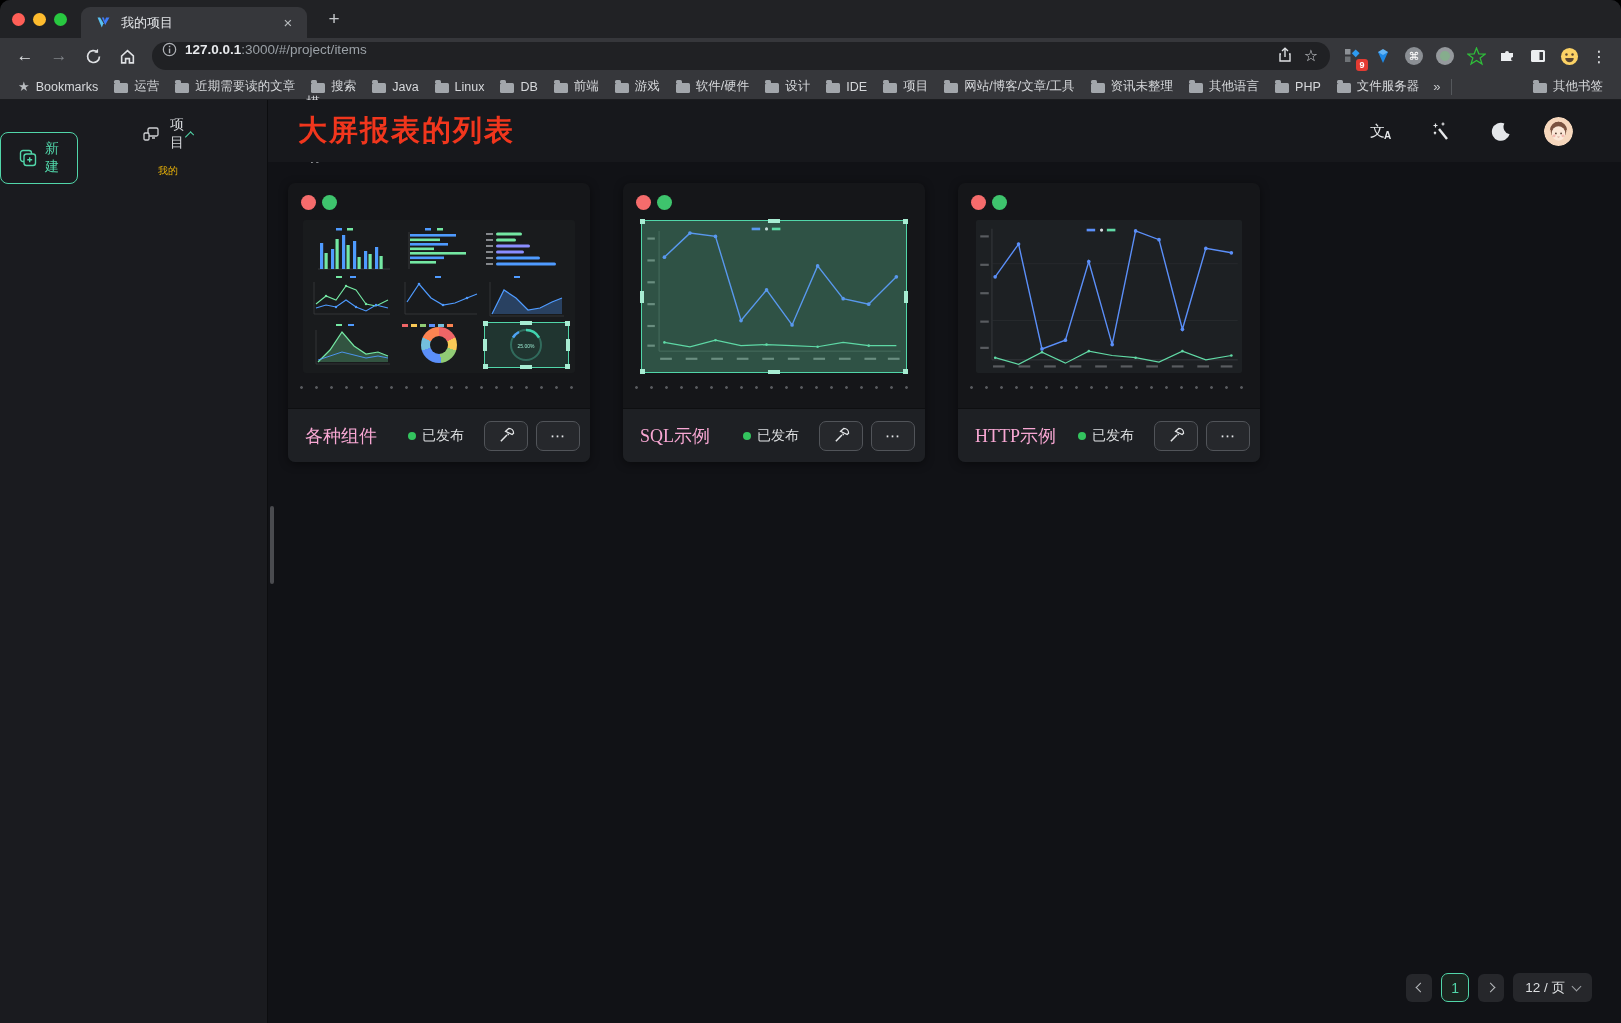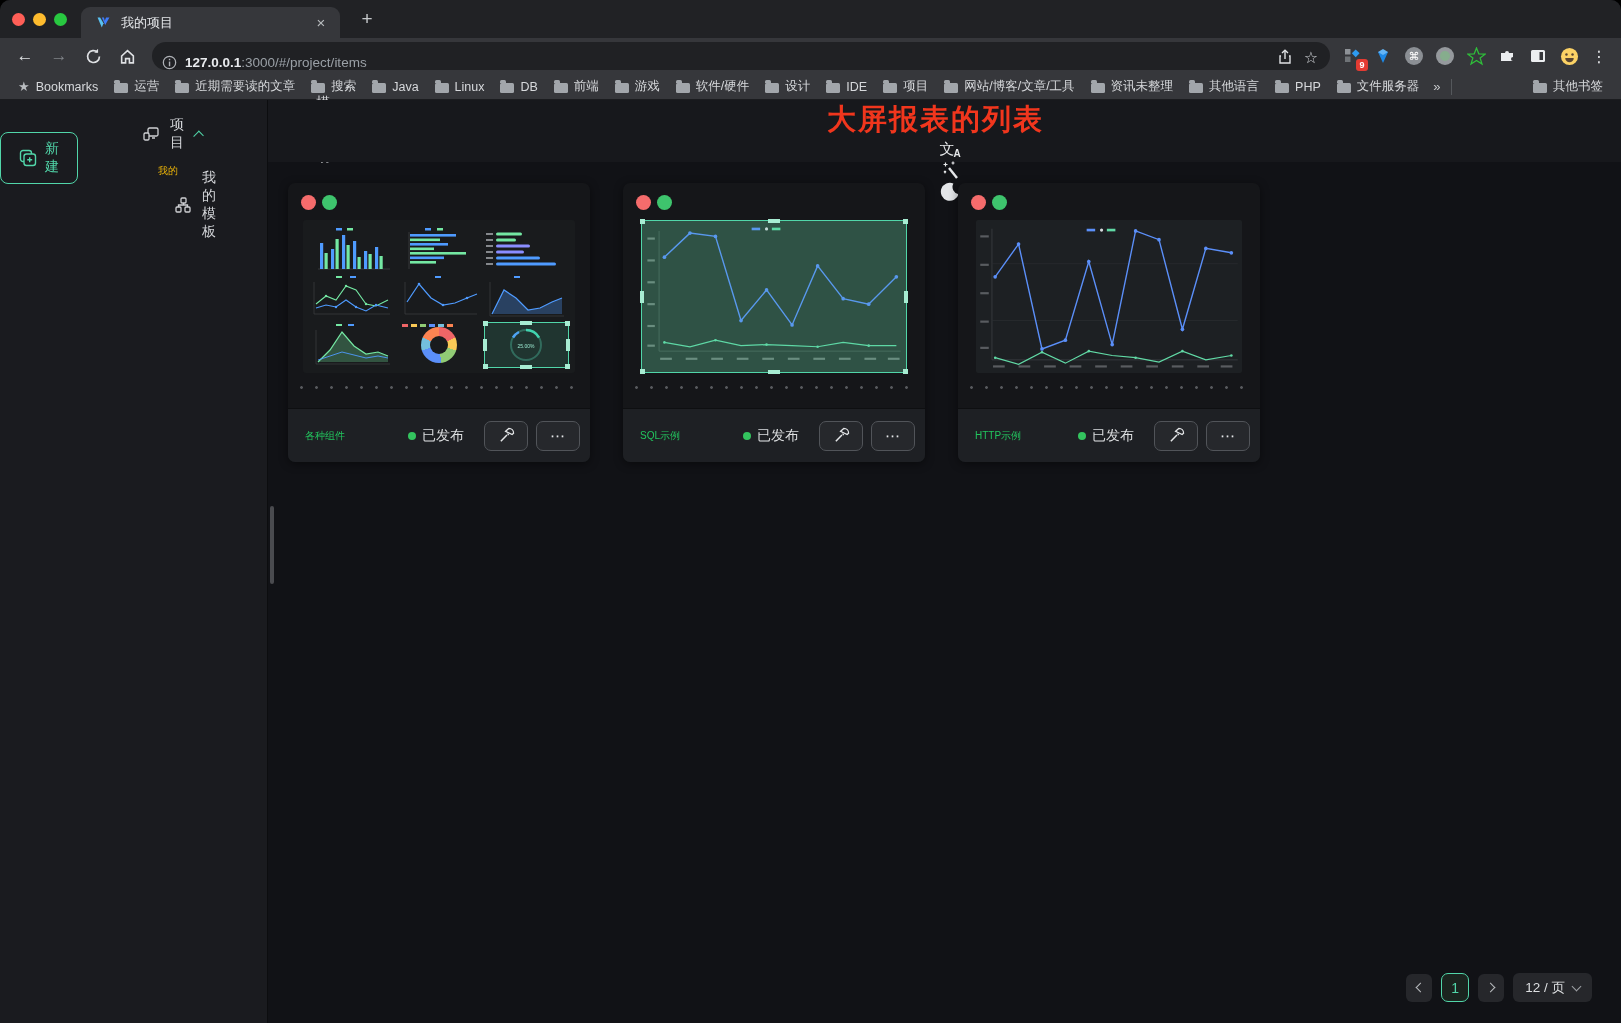--- a/index.html
+++ b/index.html
@@ -5,33 +5,33 @@
   * { margin:0; padding:0; box-sizing:border-box; }
   html,body { background:#000; font-family:"Liberation Sans","DejaVu Sans",sans-serif; }
   .window { position:relative; width:1621px; height:1023px; background:#121316; overflow:hidden;
             border-radius:10px 10px 0 0; }
 
   
   .tabstrip { height:38px; background:#212225; display:flex; align-items:center; }
   .traffic { display:flex; gap:8px; padding:0 14px 0 12px; }
   .traffic span { width:13px; height:13px; border-radius:50%; display:block; }
   .t-red{background:#ff5f57}.t-yellow{background:#febc2e}.t-green{background:#28c840}
-  .tab { position:relative; margin-top:7px; height:31px; width:259px; background:#36373b;
+  .tab { position:relative; margin-top:7px; height:31px; width:226px; background:#36373b;
          border-radius:9px 9px 0 0; display:flex; align-items:center; padding:0 10px 0 14px; }
   .tab-title { color:#e4e6e9; font-size:13px; flex:1; margin-left:9px; white-space:nowrap; overflow:hidden; }
   .tab-close { color:#b9bcbf; font-size:15px; width:18px; height:18px; line-height:17px; text-align:center; border-radius:50%; }
   .newtab-btn { color:#c4c7ca; font-size:19px; margin-left:14px; width:26px; height:26px; line-height:25px; text-align:center; border-radius:50%; }
   .favicon { width:17px; height:17px; }
 
   .toolbar { height:36px; background:#36373b; display:flex; align-items:center; padding:0 8px; }
   .nav-ic { width:28px; height:28px; display:flex; align-items:center; justify-content:center;
             color:#dfe1e4; font-size:17px; border-radius:50%; margin:0 3px; }
   .nav-ic.dis { color:#808489; }
   .omnibox { flex:1; height:28px; background:#202124; border-radius:14px; margin:0 6px 0 8px;
-             display:flex; align-items:flex-end; padding:0 6px 0 10px; }
+             display:flex; align-items:flex-start; padding:0 6px 0 10px; }
   .url { font-size:13.5px; color:#9aa0a6; margin-left:8px; flex:1; }
   .url b { color:#e8eaed; font-weight:bold; }
   .omni-ic { width:26px; height:26px; display:flex; align-items:center; justify-content:center; color:#dfe1e4; }
   .ext-row { display:flex; align-items:center; gap:7px; padding:0 4px; }
   .ext { position:relative; width:24px; height:24px; display:flex; align-items:center; justify-content:center; }
   .badge { position:absolute; right:-4px; bottom:-3px; background:#e33b32; color:#fff; font-size:9px;
            padding:1px 3.5px; border-radius:3px; font-weight:bold; }
   .menu-dots { color:#dfe1e4; font-size:16px; padding:0 6px; letter-spacing:0; }
 
   .bookmarksbar { height:26px; background:#36373b; display:flex; align-items:center; padding:0 10px;
@@ -61,42 +61,42 @@
               padding:0 0 0 56px; color:#d3d5d8; font-size:14px; margin:2px 0; }
   .nav-item.active { background:#20352e; color:#51d6a9; }
   .chev-up { width:8px; height:8px; border-left:1.5px solid #51d6a9; border-top:1.5px solid #51d6a9;
              transform:rotate(45deg); margin:4px 6px 0 0; }
   .ic16 { width:18px; height:18px; flex:none; }
   .side-foot { margin-top:auto; border-top:1px solid #2a2b30; padding:16px 12px 24px 12px; display:flex; gap:24px; }
   .foot-btn { flex:1; display:flex; align-items:center; justify-content:center; gap:7px; height:30px;
               background:#222327; border-radius:6px; color:#cfd1d4; font-size:13px; }
 
   .main { position:relative; flex:1; }
-  .app-header { height:62px; background:#17181c; display:flex; align-items:center; padding:0 48px 0 30px;flex-direction:column; }
+  .app-header { height:62px; background:#17181c; display:flex; align-items:center; padding:0 48px 0 30px; }
   .page-title { font-size:29px; font-weight:bold; color:#f1361d; letter-spacing:2px; }
   .hdr-spacer { flex:1; }
   .hdr-ic { width:30px; height:30px; display:flex; align-items:center; justify-content:center; margin-left:30px;
             color:#e6e8ea; }
   .lang-ic { font-size:15px; position:relative; }
   .lang-ic .sub { font-size:10px; font-weight:bold; position:relative; top:4px; left:-1px; }
   .avatar { width:29px; height:29px; border-radius:50%; overflow:hidden; margin-left:28px; }
 
   .cards { display:flex; gap:33px; padding:21px 0 0 20px; }
   .card { width:302px; height:279px; background:#151619; border-radius:7px; box-shadow:0 2px 10px rgba(0,0,0,.45);
           display:flex; flex-direction:column; overflow:hidden; }
   .card-dots { display:flex; gap:6px; padding:12px 0 0 13px; }
   .card-dots span { width:15px; height:15px; border-radius:50%; }
   .cd-red{background:#f56c6c}.cd-green{background:#3ec46d}
   .thumb-wrap { margin:10px 15px 0 15px; height:153px; border-radius:3px; position:relative; }
   .dash-row { height:3px; margin:13px 12px 0 12px;
               background-image:radial-gradient(circle at 1.5px 1.5px,#56585c 1.3px,transparent 1.5px);
               background-size:15px 3px; background-repeat:repeat-x; }
   .card-foot { margin-top:auto; height:54px; background:#1e2024; border-top:1px solid #0e0f11;
                display:flex; align-items:center; padding:0 10px 0 17px; }
-  .proj-name { color:#22c55e; font-size:10px; flex:1; }
+  .proj-name { color:#f9a8d4; font-size:18px; flex:1;font-family:Liberation Serif, serif; }
   .status { display:flex; align-items:center; gap:6px; color:#dcdee0; font-size:14px; margin-right:12px; }
   .status-dot { width:8px; height:8px; border-radius:50%; background:#33c35e; }
   .mini-btn { width:44px; height:30px; border:1px solid #515459; background:#26282c; border-radius:7px;
               display:flex; align-items:center; justify-content:center; color:#e4e6e8; margin-left:8px; }
   .more-glyph { font-size:15px; letter-spacing:1px; color:#e4e6e8; line-height:10px; }
 
   
   .thumb-grid { background:#191b1d; height:100%; border-radius:3px; display:grid;
                 grid-template-columns:repeat(3,1fr); grid-template-rows:repeat(3,1fr); gap:2px; padding:6px; }
   .cell { position:relative; display:flex; align-items:center; justify-content:center; }
@@ -337,29 +337,20 @@
           <svg class="ic16" viewBox="0 0 18 18" fill="none" stroke="#cfd1d4" stroke-width="1.3" style="margin:0 10px 0 16px">
             <rect x="6" y="3" width="10" height="8" rx="1.5"></rect>
             <rect x="2" y="8" width="5" height="7" rx="1.2" fill="#1a1b1f"></rect>
             <path d="M10 13 h3"></path>
           </svg>
           <span>项目</span>
           <span class="grow"></span>
           <span class="chev-up"></span>
         </div>
         <div class="nav-sub-label">我的</div>
-        <div class="nav-item">
-          <svg class="ic16" viewBox="0 0 18 18" fill="none" stroke="#cfd1d4" stroke-width="1.3">
-            <rect x="7" y="2" width="5" height="5" rx="1"></rect>
-              <rect x="2" y="11" width="5" height="5" rx="1"></rect>
-            <rect x="11" y="11" width="5" height="5" rx="1"></rect>
-              <path d="M9.5 7 v2 M9.5 9 h-5 v2 M9.5 9 h4 v2"></path>
-          </svg>
-          <span>我的模板</span>
-        </div>
       </div>
       <div class="divider" style="margin-top:14px"></div>
       <div class="nav" style="padding-top:10px">
         <div class="nav-row">
           <svg class="ic16" viewBox="0 0 18 18" fill="none" stroke="#cfd1d4" stroke-width="1.3" style="margin:0 10px 0 16px">
             <path d="M3 7 L4 3 h10 l1 4"></path>
               <path d="M3 7 a1.7 1.7 0 0 0 3.4 0 a1.7 1.7 0 0 0 3.2 0 a1.7 1.7 0 0 0 3.2 0 a1.7 1.7 0 0 0 3.2 0"></path>
             <path d="M4 9 v6 h10 v-6"></path>
               <rect x="7" y="11" width="4" height="4"></rect>
           </svg>

